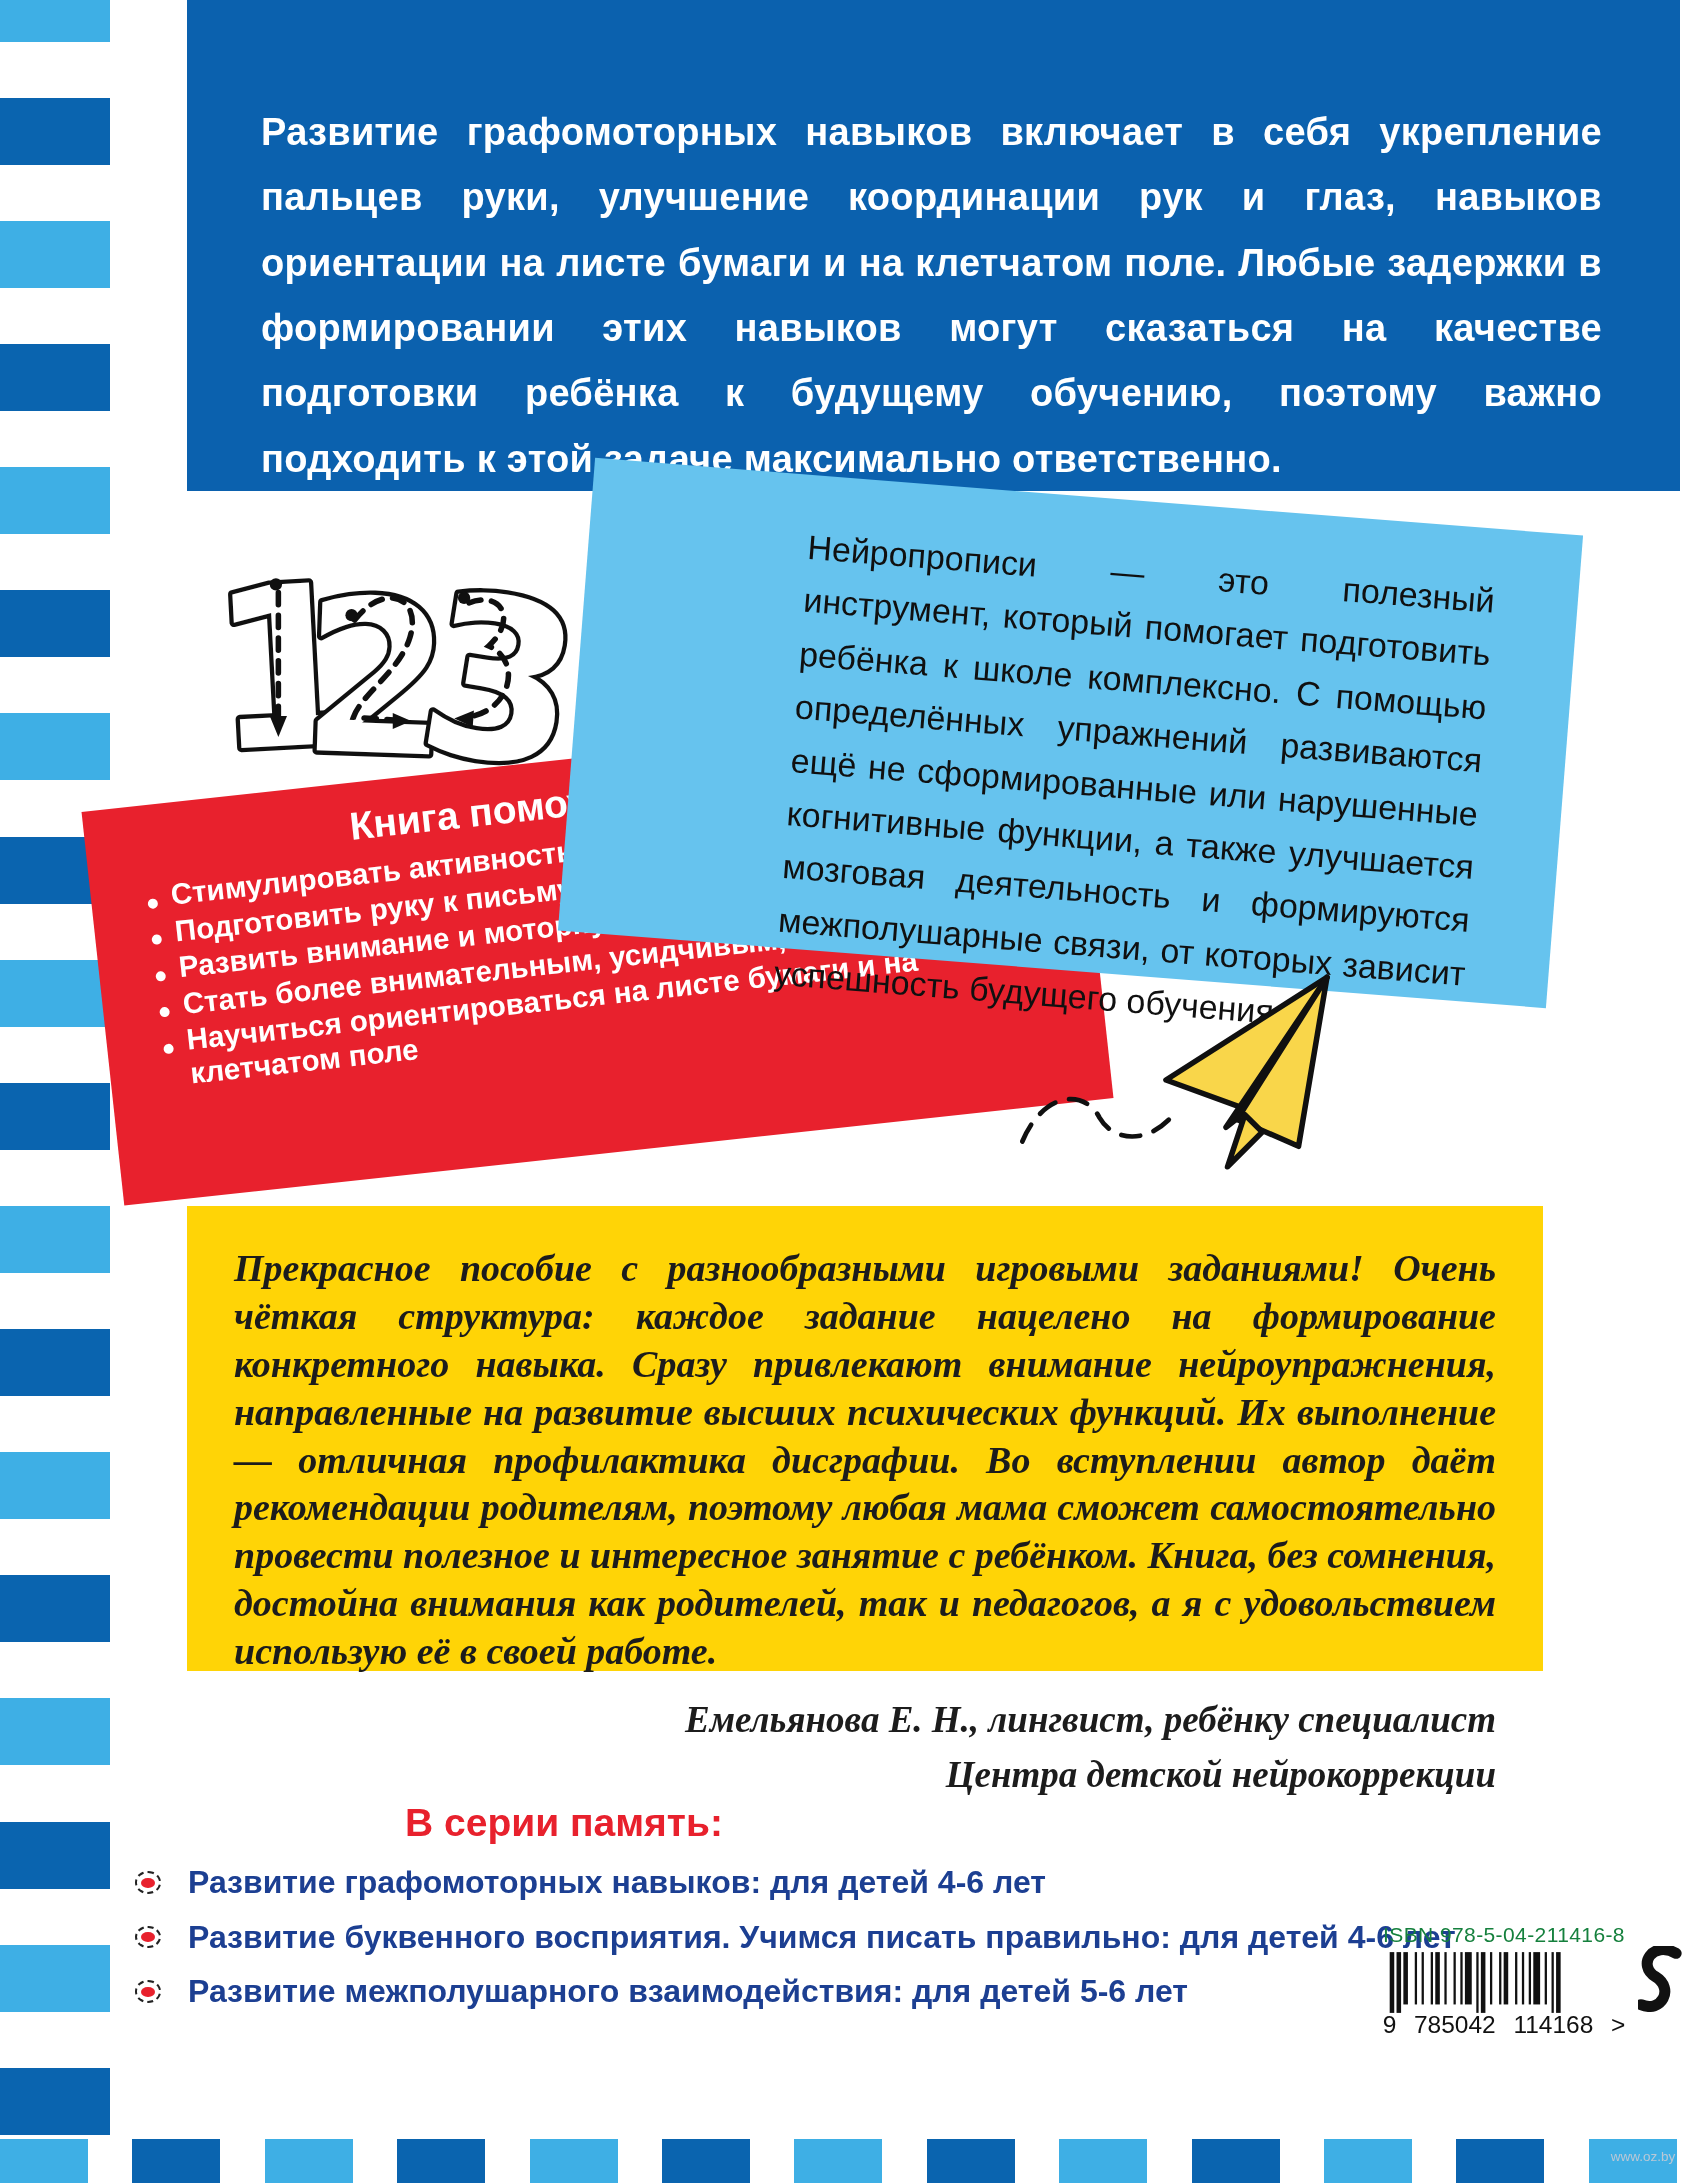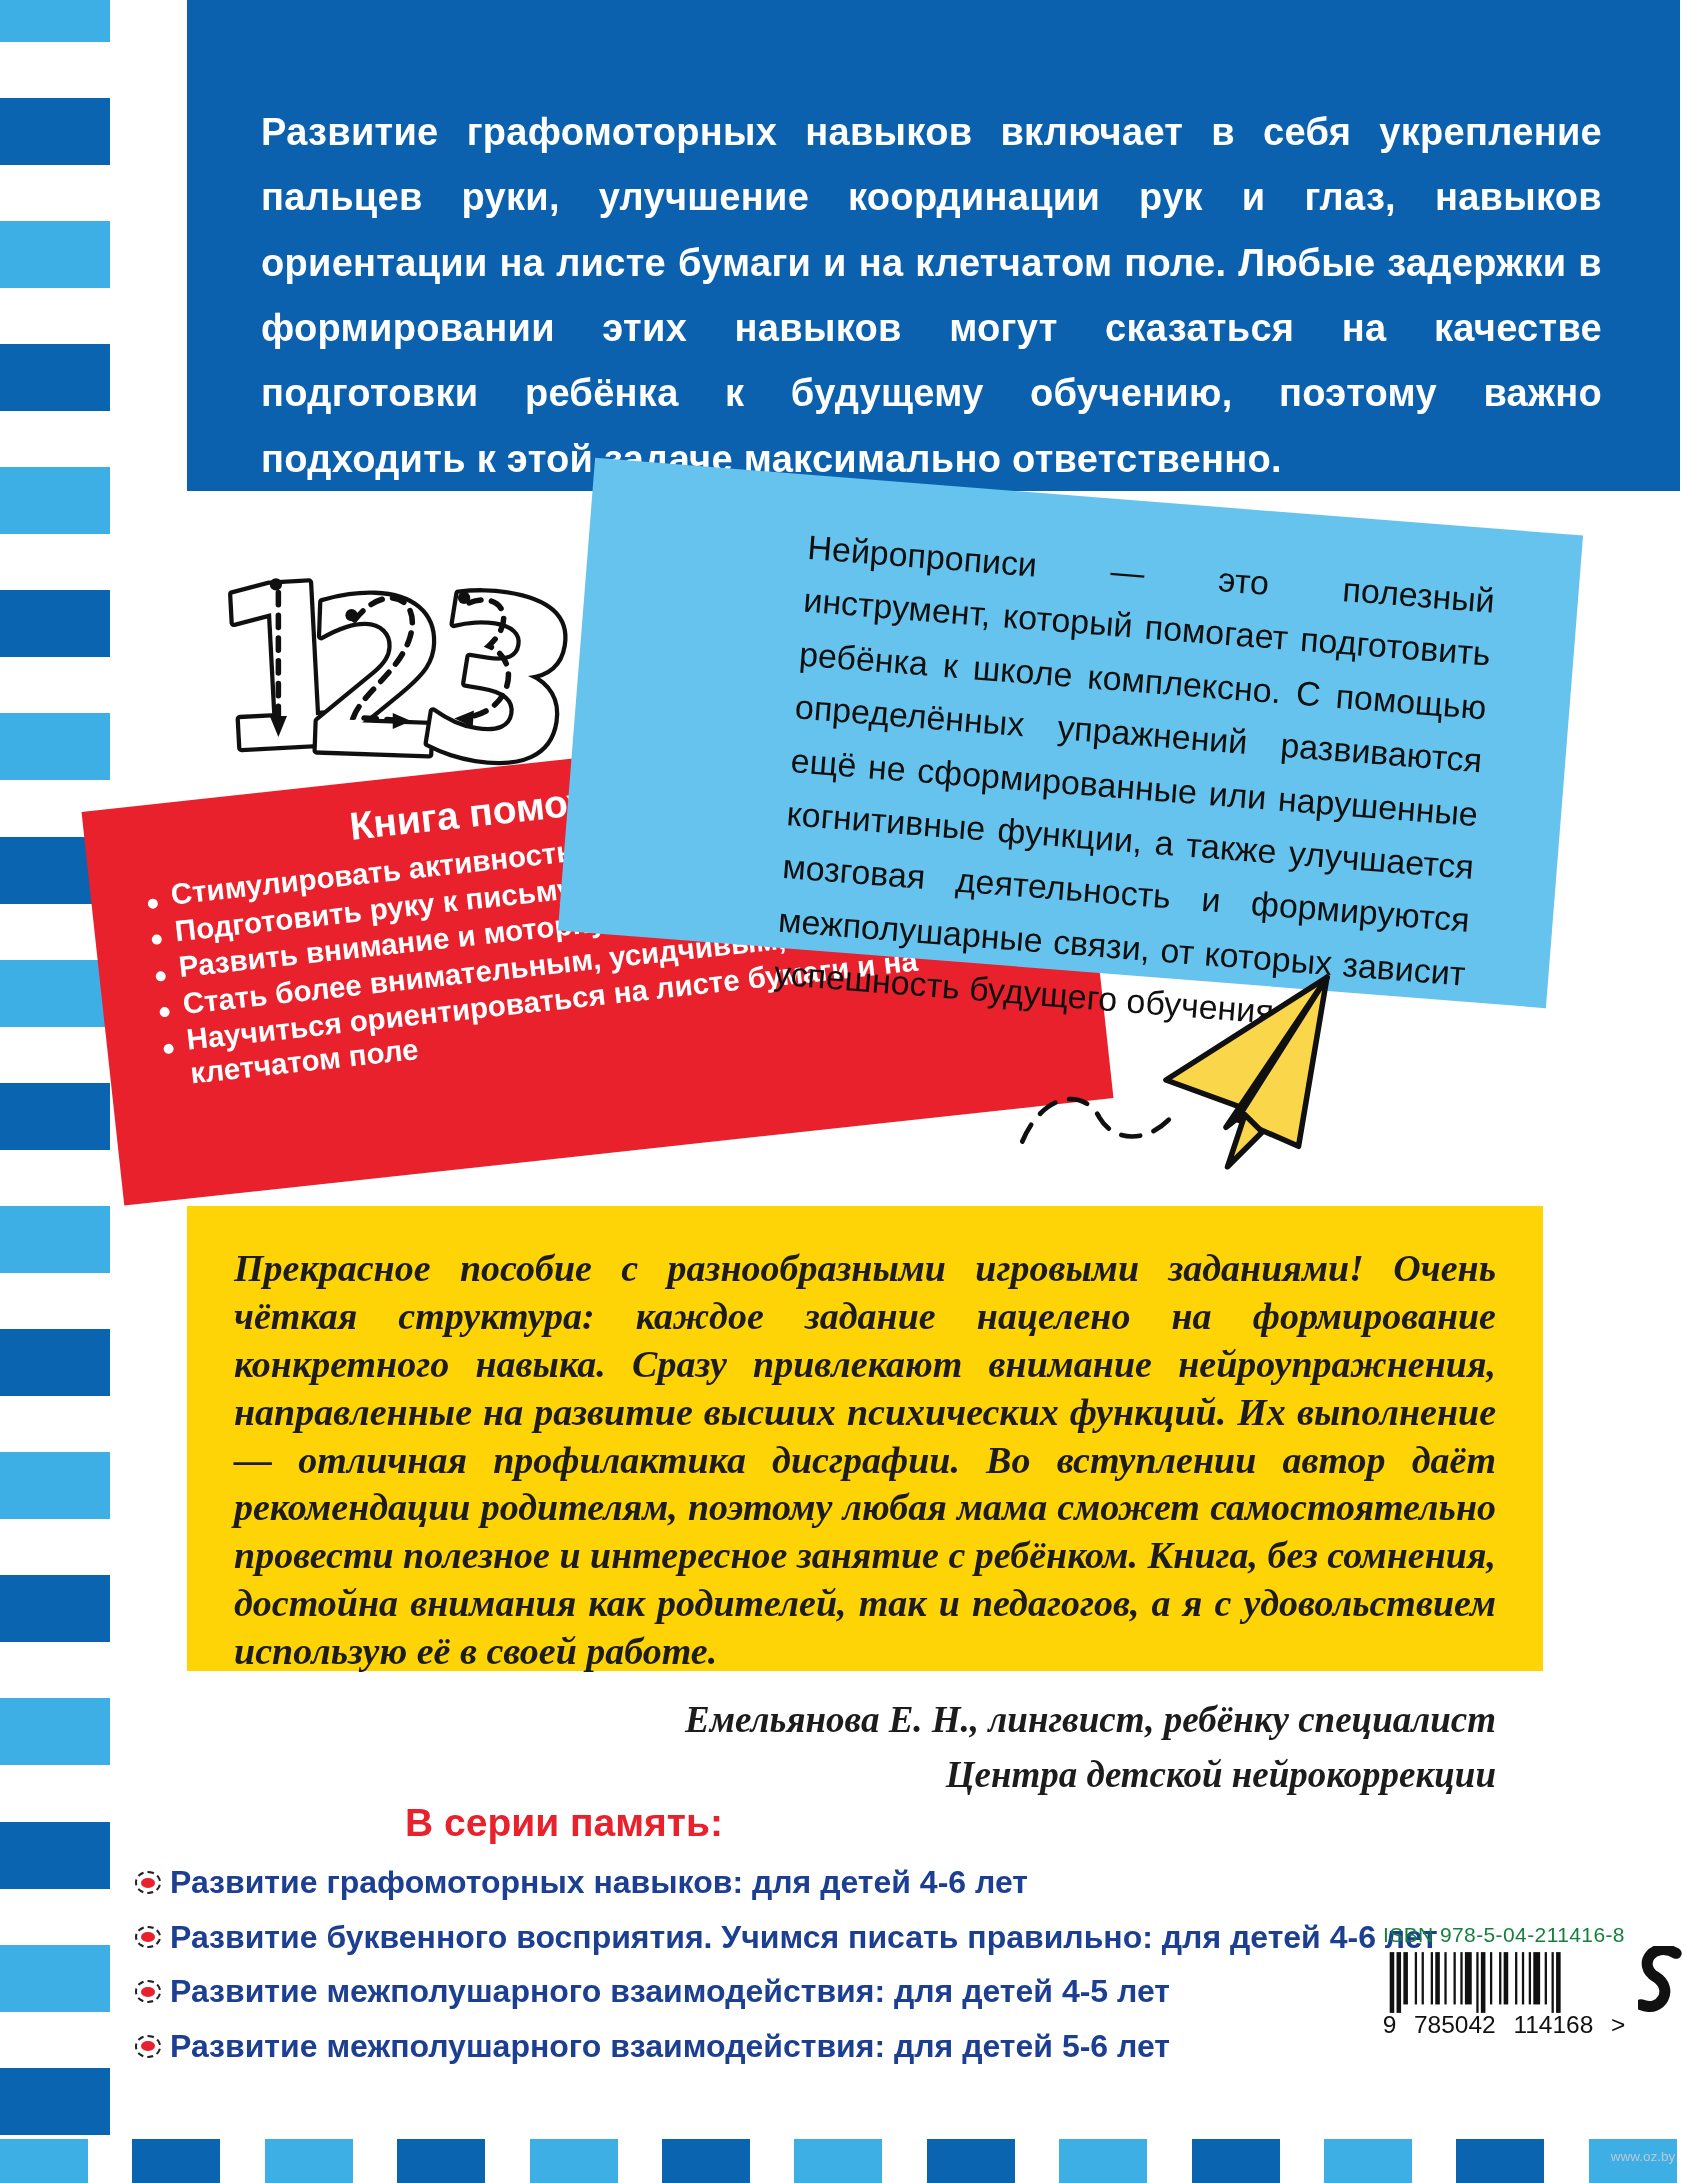--- a/index.html
+++ b/index.html
@@ -74,21 +74,21 @@
 
   
   .series-title{
     position:absolute; left:405px; top:1801px; margin:0; color:#e8212d;
     font-size:39px; font-weight:bold; z-index:1;
   }
   .series-list{
     position:absolute; left:135px; top:1865px; margin:0; padding:0; list-style:none; z-index:1;
   }
   .series-list li{
-    display:flex; align-items:center; gap:9px; margin-bottom:19.4px;
+    display:flex; align-items:center; gap:27px; margin-bottom:19.4px;
     color:#1c3f92; font-weight:bold; font-size:32px; line-height:1.1;
   }
   .target-bullet{
     flex:0 0 auto; width:22px; height:18.6px; border:2.5px dashed #222; border-radius:50%;
     display:inline-flex; align-items:center; justify-content:center;
   }
   .target-bullet .dot{width:13.5px; height:10px; border-radius:50%; background:#e8212d;}
 
   
   .isbn-block{position:absolute; left:1381px; top:1923px; width:246px; text-align:center; z-index:1;}
@@ -193,26 +193,20 @@
       <span class="target-bullet">
           <span class="dot"></span>
         </span>
       <span>Развитие графомоторных навыков: для детей 4-6 лет</span>
     </li>
     <li>
       <span class="target-bullet">
           <span class="dot"></span>
         </span>
       <span>Развитие буквенного восприятия. Учимся писать правильно: для детей 4-6 лет</span>
-    </li>
-    <li>
-      <span class="target-bullet">
-          <span class="dot"></span>
-        </span>
-      <span>Развитие межполушарного взаимодействия: для детей 4-5 лет</span>
     </li>
     <li>
       <span class="target-bullet">
           <span class="dot"></span>
         </span>
       <span>Развитие межполушарного взаимодействия: для детей 5-6 лет</span>
     </li>
   </ul>
 
   <div class="isbn-block">

